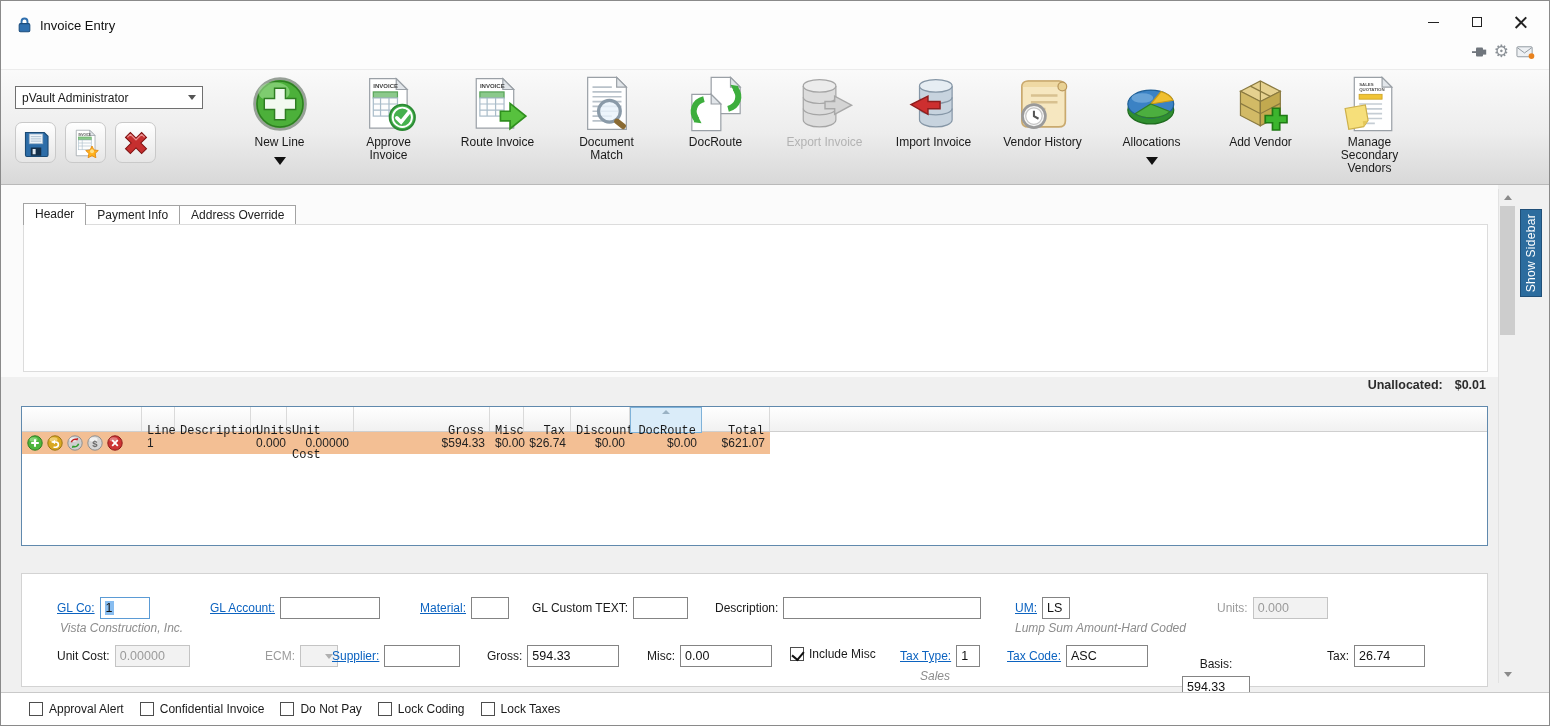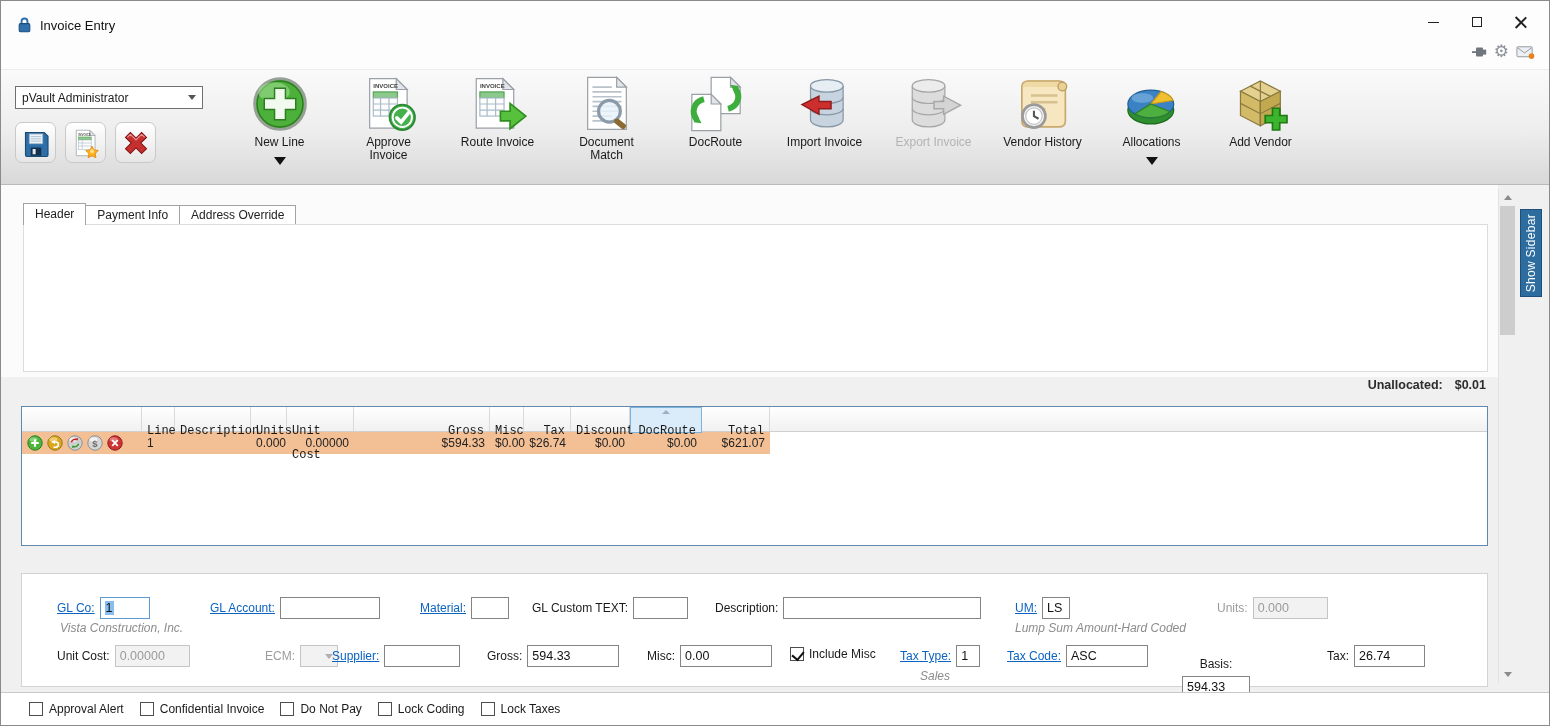--- a/index.html
+++ b/index.html
@@ -241,37 +241,37 @@
               <path d="M36 2l8 8h-8z" fill="#e2e6ea" stroke="#9aa0a6"></path>
               <path d="M4 16h16l8 8v22H4z" fill="#fff" stroke="#9aa0a6"></path>
               <path d="M20 16l8 8h-8z" fill="#e2e6ea" stroke="#9aa0a6"></path>
               <path d="M14 20c-8 2-11 10-6 17" fill="none" stroke="#3dae3d" stroke-width="5"></path>
               <path d="M12 40l-6.5-1 2.5-7z" fill="#3dae3d"></path>
               <path d="M34 28c8-2 11-10 6-17" fill="none" stroke="#3dae3d" stroke-width="5"></path>
               <path d="M36 8l6.5 1-2.5 7z" fill="#3dae3d"></path>
             </svg></div>
         <div class="tlabel">DocRoute</div>
       </div>
+      <div class="tool-btn disabled">
+        <div class="ticon"><svg viewBox="0 0 48 48">
+              <path d="M6 9v28c0 3.3 6 6 13.5 6S33 40.3 33 37V9" fill="#dcdcdc" stroke="#a5a5a5"></path>
+              <ellipse cx="19.5" cy="9" rx="13.5" ry="5.2" fill="#ececec" stroke="#a5a5a5"></ellipse>
+              <path d="M6 18.4a13.5 5.2 0 0 0 27 0M6 27.8a13.5 5.2 0 0 0 27 0" fill="none" stroke="#a5a5a5"></path>
+              <path d="M32 17.5v4.5h-8v6h8v4.5l14-7.5z" fill="#d4d4d4" stroke="#a8a8a8" stroke-width="1.2"></path>
+            </svg></div>
+        <div class="tlabel">Export Invoice</div>
+      </div>
       <div class="tool-btn">
         <div class="ticon"><svg viewBox="0 0 48 48">
               <path d="M12 9v28c0 3.3 6 6 13.5 6S39 40.3 39 37V9" fill="#c7d3de" stroke="#8596a6"></path>
               <ellipse cx="25.5" cy="9" rx="13.5" ry="5.2" fill="#e6edf3" stroke="#8596a6"></ellipse>
               <path d="M12 18.4a13.5 5.2 0 0 0 27 0M12 27.8a13.5 5.2 0 0 0 27 0" fill="none" stroke="#8596a6"></path>
               <path d="M19 17.5v4.5h10v6H19v4.5L5 24.5z" fill="#cd2f2f" stroke="#8f1d1d" stroke-width="1.2"></path>
             </svg></div>
         <div class="tlabel">Import Invoice</div>
-      </div>
-      <div class="tool-btn disabled">
-        <div class="ticon"><svg viewBox="0 0 48 48">
-              <path d="M6 9v28c0 3.3 6 6 13.5 6S33 40.3 33 37V9" fill="#dcdcdc" stroke="#a5a5a5"></path>
-              <ellipse cx="19.5" cy="9" rx="13.5" ry="5.2" fill="#ececec" stroke="#a5a5a5"></ellipse>
-              <path d="M6 18.4a13.5 5.2 0 0 0 27 0M6 27.8a13.5 5.2 0 0 0 27 0" fill="none" stroke="#a5a5a5"></path>
-              <path d="M32 17.5v4.5h-8v6h8v4.5l14-7.5z" fill="#d4d4d4" stroke="#a8a8a8" stroke-width="1.2"></path>
-            </svg></div>
-        <div class="tlabel">Export Invoice</div>
       </div>
       <div class="tool-btn">
         <div class="ticon"><svg viewBox="0 0 48 48">
               <path d="M12 5C8.5 5 6.5 7 6.5 10v28c0 3 2 5 5.5 5h25c3.5 0 5.5-2 5.5-5V10c0-3-2-5-5.5-5z" fill="#f6e7c0" stroke="#c9a96e" stroke-width="1.4"></path>
               <path d="M6.5 10c0-3 2-5 5.5-5h25c3.5 0 5.5 2 5.5 5" fill="#efd9a4" stroke="#c9a96e"></path>
               <circle cx="40" cy="9.5" r="3.6" fill="#e9d193" stroke="#b8965a"></circle>
               <path d="M14 17h22M14 22.5h22M14 28h12" stroke="#d8c190" stroke-width="2"></path>
               <circle cx="16.5" cy="34" r="9.5" fill="#f5f5f5" stroke="#9a9a9a" stroke-width="2.2"></circle>
               <circle cx="16.5" cy="34" r="6.8" fill="#fff" stroke="#c4c4c4"></circle>
               <path d="M16.5 29.5V34l3.8 2.2" stroke="#555" stroke-width="1.7" fill="none"></path>
@@ -291,20 +291,35 @@
       </div>
       <div class="tool-btn">
         <div class="ticon"><svg viewBox="0 0 48 48">
               <path d="M7 13.5L23.5 5 40 13.5 23.5 22z" fill="#e5d18f" stroke="#8a7a40"></path>
               <path d="M7 13.5L23.5 22v20L7 33.5z" fill="#d2ba66" stroke="#8a7a40"></path>
               <path d="M40 13.5L23.5 22v20L40 33.5z" fill="#c2a94f" stroke="#8a7a40"></path>
               <path d="M15.2 9.2l16.5 8.5M23.5 5v17M7 23.5L23.5 32 40 23.5M23.5 22v20" fill="none" stroke="#8a7a40"></path>
               <path d="M33.5 27.5h6v6h6v6h-6v6h-6v-6h-6v-6h6z" fill="#3cb52e" stroke="#1f7a14" stroke-width="1.4"></path>
             </svg></div>
         <div class="tlabel">Add Vendor</div>
+      </div>
+      <div class="tool-btn">
+        <div class="ticon"><svg viewBox="0 0 48 48">
+              <path d="M11 2h23l8 8v36H11z" fill="#fff" stroke="#9aa0a6"></path>
+              <path d="M34 2l8 8h-8z" fill="#e2e6ea" stroke="#9aa0a6"></path>
+              <text x="15" y="9" font-size="3.6" font-weight="bold" fill="#555" font-family="sans-serif">SALES</text>
+              <text x="15" y="13.5" font-size="3.6" font-weight="bold" fill="#555" font-family="sans-serif">QUOTATION</text>
+              <rect x="15" y="16" width="19" height="4" fill="#f0c437" stroke="#cda425" stroke-width=".7"></rect>
+              <path d="M15 24h19M15 28h19M15 32h19M15 36h19M15 40h13" stroke="#c5cdd4" stroke-width="1.4"></path>
+              <g transform="rotate(-10 14 36)">
+                <path d="M5 26h17v13l-4.5 4.5H5z" fill="#f6df7a" stroke="#cdb04a"></path>
+                <path d="M17.5 43.5V39H22z" fill="#e3c75a"></path>
+              </g>
+            </svg></div>
+        <div class="tlabel">Manage Secondary Vendors</div>
       </div>
     </div>
   </div>
 
   <div class="main">
     <div class="band-top"></div>
 
     <div class="tabstrip">
       <div class="tab active">Header</div>
       <div class="tab">Payment Info</div>

